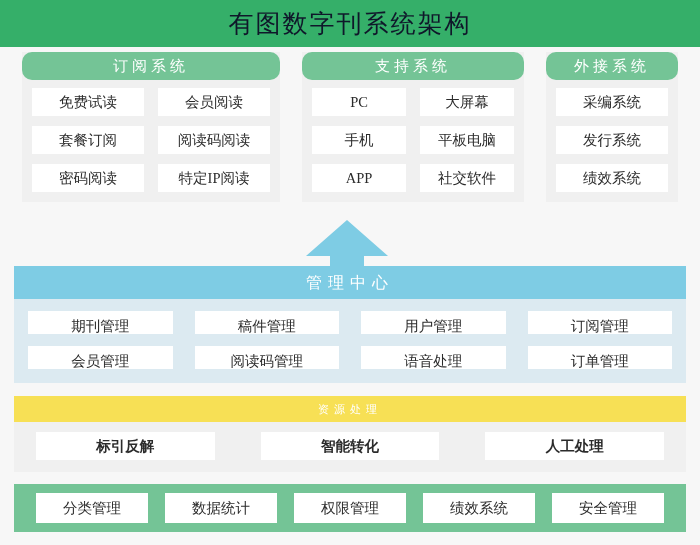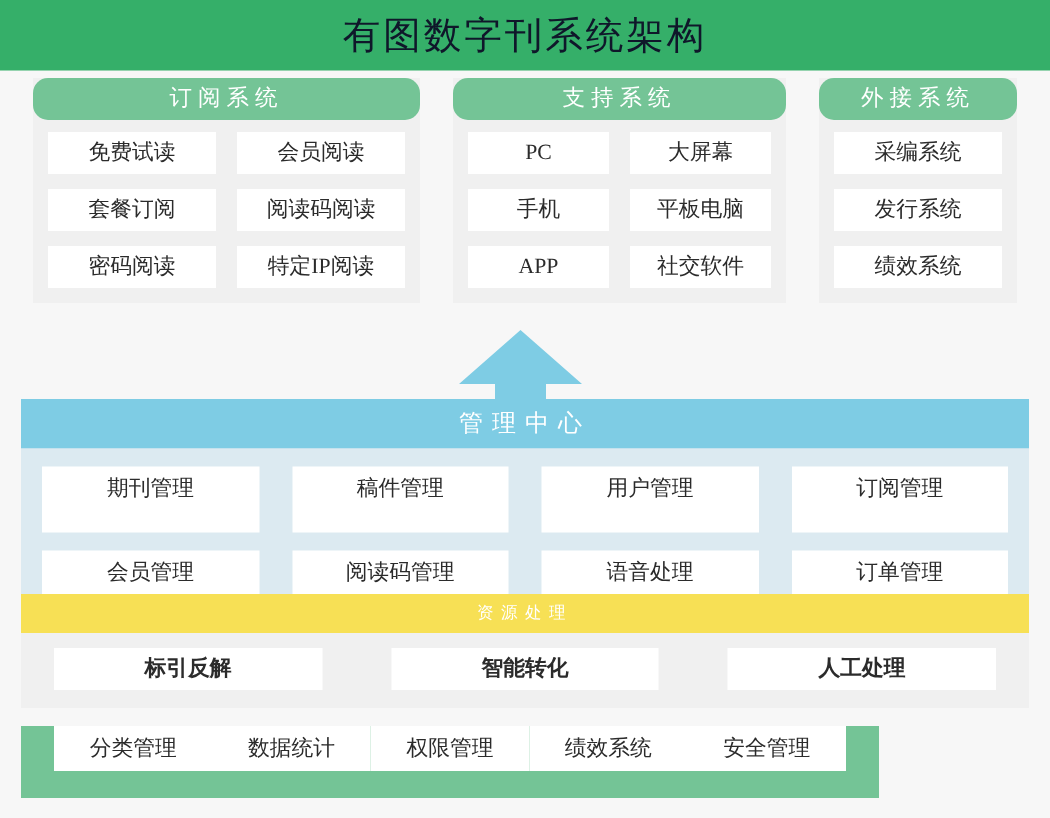--- a/index.html
+++ b/index.html
@@ -112,21 +112,21 @@
   }
   .mgmt-body {
     background: #dceaf1;
     padding: 12px 14px 14px 14px;
   }
   .grid4 {
     display: grid;
     grid-template-columns: repeat(4, 1fr);
     gap: 12px 22px;
   }
-  .mgmt .chip { height: 44px; line-height: 30px; }
+  .mgmt .chip { height: 23px; line-height: 30px; }
 
   
   .resource {
     position: absolute;
     left: 14px;
     top: 396px;
     width: 672px;
     background: #f0f0f0;
   }
   .resource .panel-head {
@@ -146,25 +146,25 @@
     grid-template-columns: repeat(3, 1fr);
     gap: 0 46px;
   }
   .resource .chip { height: 28px; line-height: 28px; font-weight: bold; }
 
   
   .bottom-bar {
     position: absolute;
     left: 14px;
     top: 484px;
-    width: 572px;
+    width: 672px;
     height: 48px;
     background: #74c496;
     display: flex;
-    align-items: flex-start;
+    align-items: center;
     justify-content: space-between;
     padding: 0 22px;
   }
   .bottom-bar .chip {
     width: 112px;
     height: 30px;
     line-height: 30px;
     font-size: 14.5px;
   }
 </style>

